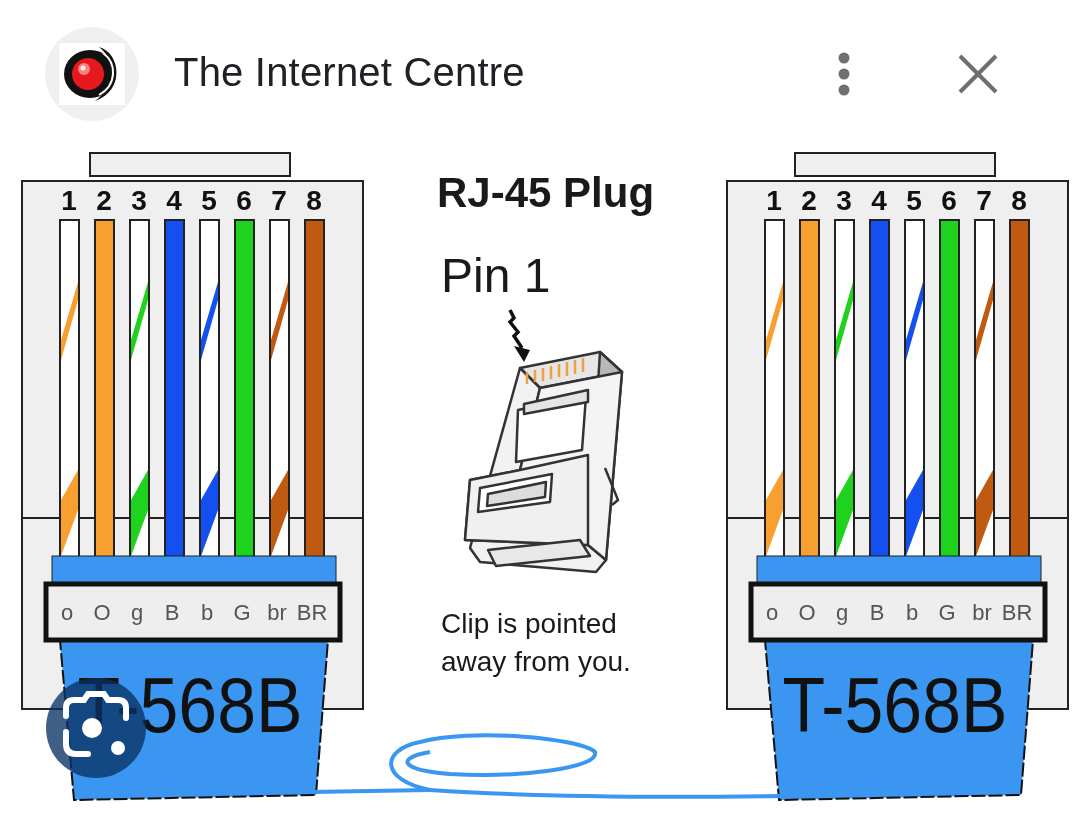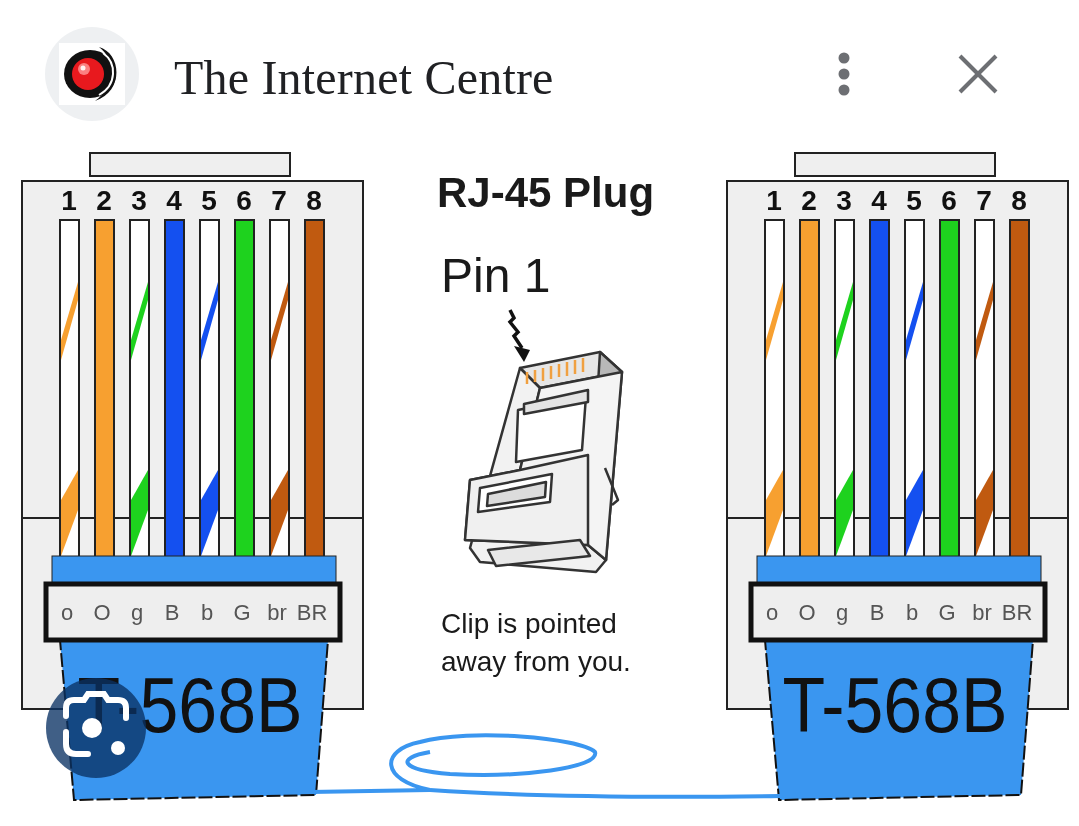--- a/index.html
+++ b/index.html
@@ -1,20 +1,20 @@
 <!DOCTYPE html>
 <html><head>
 <meta charset="utf-8">
 <style>
   html, body { margin:0; padding:0; }
   body { width:1079px; height:826px; background:#ffffff; position:relative; overflow:hidden; font-family:"Liberation Sans", sans-serif; }
   .header { position:absolute; left:0; top:0; width:1079px; height:140px; }
   .logo-wrap { position:absolute; left:45px; top:27px; width:94px; height:94px; border-radius:50%; background:#eef0f2; }
   .logo-wrap svg { position:absolute; left:14px; top:16px; }
-  .title { position:absolute; left:174px; top:50px; font-size:48px; color:#202124; letter-spacing:0.2px;font-family:Liberation Serif, serif; }
+  .title { position:absolute; left:174px; top:50px; font-size:40px; color:#202124; letter-spacing:0.2px; }
   .more-btn { position:absolute; left:826px; top:48px; width:36px; height:52px; cursor:pointer; }
   .close-btn { position:absolute; left:954px; top:50px; width:48px; height:48px; cursor:pointer; }
   .diagram { position:absolute; left:0; top:140px; width:1079px; height:686px; }
   .lens-btn { position:absolute; left:46px; top:678px; width:100px; height:100px; border-radius:50%; background:rgba(10,50,100,0.78); cursor:pointer; }
 </style>
 </head>
 <body>
 
 <div class="header">
   <div class="logo-wrap">

